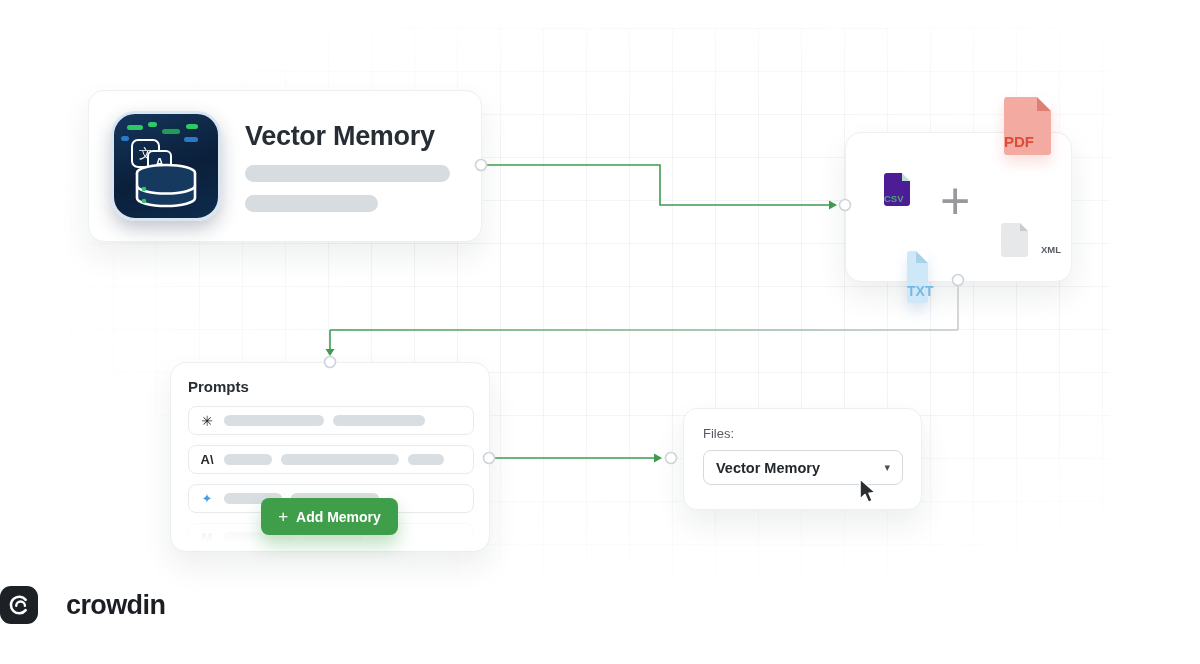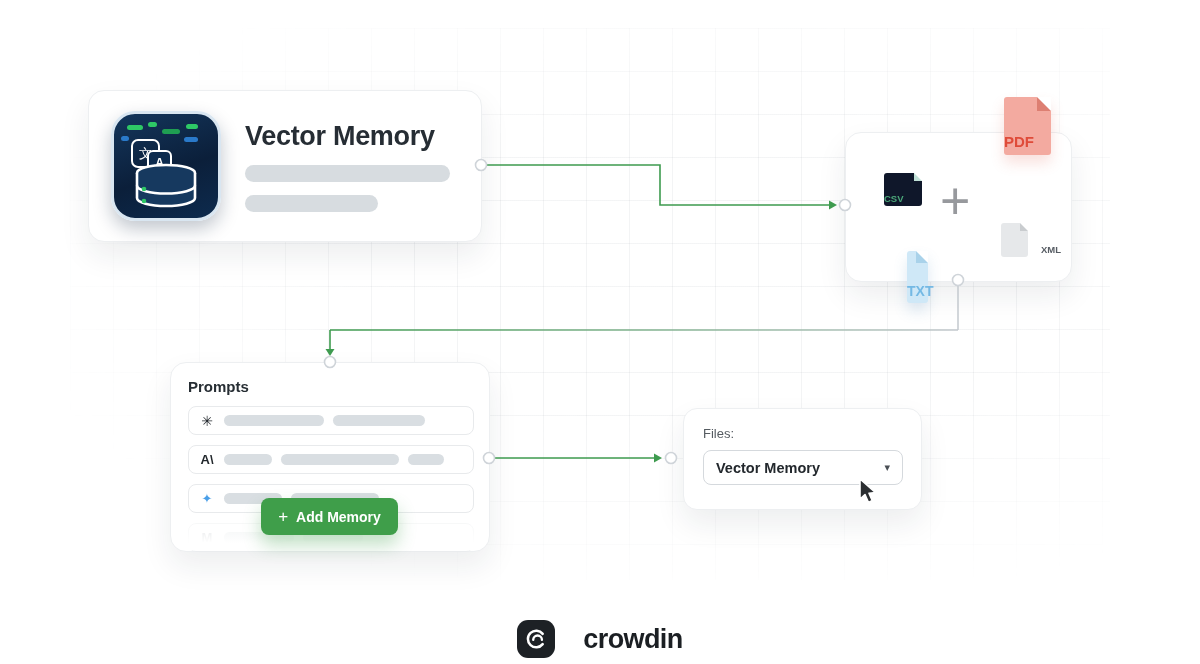--- a/index.html
+++ b/index.html
@@ -38,21 +38,21 @@
   .vm-bar2{width:133px;height:17px;}
 
   
   #files-card{left:845px;top:132px;width:225px;height:148px;}
   .files-title{position:absolute;top:16px;left:0;width:100%;text-align:center;
                font-size:15px;font-weight:600;color:#2b3136;}
   .big-plus{position:absolute;left:94px;top:42px;font-size:52px;font-weight:200;color:#97999d;line-height:1;}
   .file-page{position:absolute;border-radius:3px;}
   .file-page .fold{position:absolute;top:0;right:0;width:0;height:0;}
   .file-label{position:absolute;bottom:2px;left:0;width:100%;text-align:left;font-weight:700;}
-  .pg-csv{left:38px;top:40px;width:38px;height:33px;background:#0f172a;}
+  .pg-csv{left:38px;top:40px;width:26px;height:33px;background:#4c1d95;}
   .pg-csv .fold{border-bottom:8px solid #bfe0d6;border-right:8px solid #fff;}
   .pg-csv .file-label{font-size:9.5px;color:#4aa578;}
   .pg-xml{left:155px;top:90px;width:27px;height:34px;background:#e6e8ea;}
   .pg-xml .fold{border-bottom:8px solid #c9cccf;border-right:8px solid #fff;}
   .pg-xml .file-label{font-size:9.5px;color:#565c63;padding-left:40px;}
   .pg-pdf{left:158px;top:-36px;width:47px;height:58px;background:#f3aaa0;
           box-shadow:0 8px 14px rgba(220,90,70,.18);}
   .pg-pdf .fold{border-bottom:14px solid #dd7f72;border-right:14px solid #fff;}
   .pg-pdf .file-label{font-size:15px;color:#df4b39;bottom:5px;}
   .pg-txt{left:61px;top:118px;width:21px;height:52px;background:#cfe8f7;
@@ -89,21 +89,21 @@
   .dropdown{height:33px;border:1px solid #d5d9dd;border-radius:8px;background:#fff;cursor:pointer;
             display:flex;align-items:center;justify-content:space-between;padding:0 12px;}
   .dropdown-value{font-size:14.5px;font-weight:700;color:#23282d;}
   .chevron{font-size:11px;color:#4a4f55;}
 
   
   .cursor{position:absolute;left:858px;top:478px;z-index:8;}
 
   
   .footer{position:absolute;left:0;top:586px;width:100%;display:flex;align-items:center;
-          justify-content:center;gap:28px;z-index:2;margin-top:34px;}
+          gap:28px;z-index:2;}
   .brand-badge{width:38px;height:38px;border-radius:11px;background:#1d2125;
                display:flex;align-items:center;justify-content:center;}
   .brand-word{font-size:27px;font-weight:700;color:#1b1f23;letter-spacing:-.6px;}
 
   
   .connectors{position:absolute;left:0;top:0;z-index:5;pointer-events:none;}
 </style>
 </head>
 <body>
 

